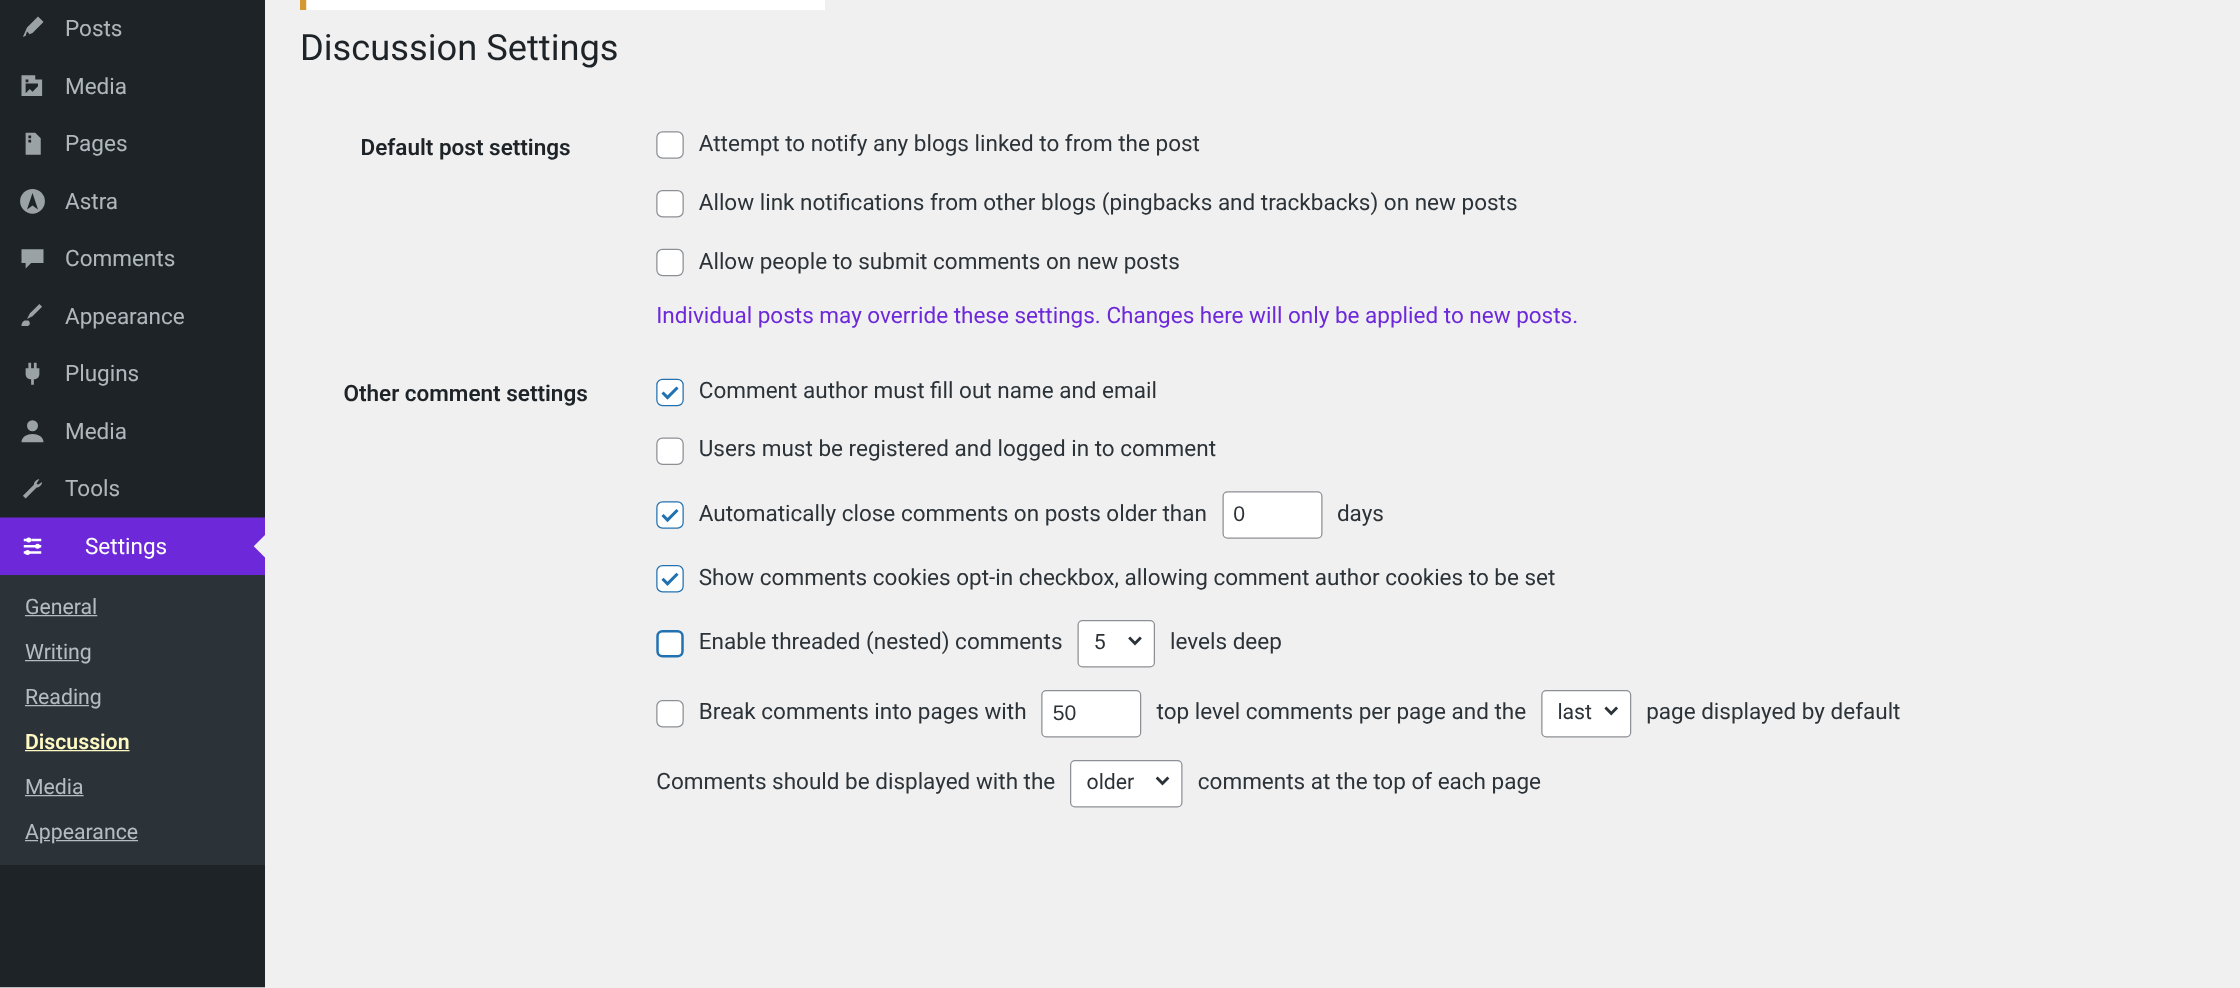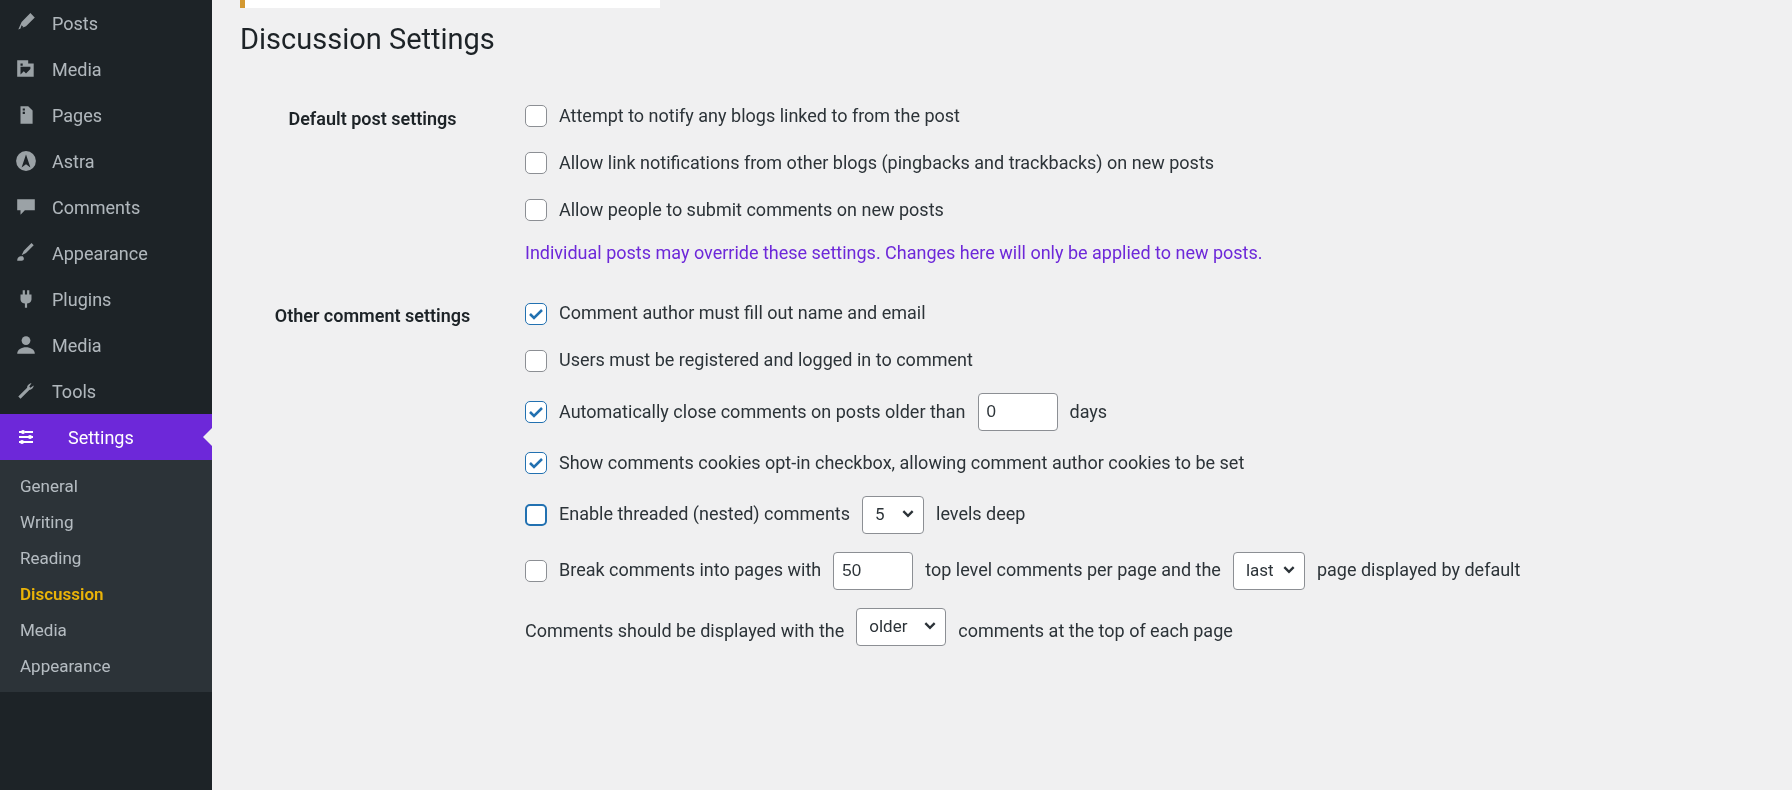--- a/index.html
+++ b/index.html
@@ -56,23 +56,24 @@
   }
   .submenu {
     background: #2c3338;
     padding: 8px 0;
   }
   .submenu-item {
     padding: 8px 14px 8px 20px;
     color: rgba(240,246,252,0.7);
     font-size: 17px;
     cursor: pointer;
+    text-decoration: underline;
   }
   .submenu-item.current {
-    color: #eab308;
+    color: #fef9c3;
     font-weight: 600;
   }
   .content {
     flex: 1;
     padding: 0 28px 40px 28px;
     overflow: hidden;
   }
   .remnant {
     width: 420px;
     height: 8px;
@@ -107,21 +108,21 @@
     color: #2c3338;
   }
   .opt-row {
     display: flex;
     align-items: center;
     gap: 12px;
     margin-bottom: 18px;
     flex-wrap: wrap;
     line-height: 1.6;
   }
-  .opt-row:last-child { margin-bottom: 0; align-items: flex-end; }
+  .opt-row:last-child { margin-bottom: 0; }
   .cb {
     width: 22px;
     height: 22px;
     border: 1.5px solid #8c8f94;
     border-radius: 5px;
     background: #fff;
     display: flex;
     align-items: center;
     justify-content: center;
     cursor: pointer;

